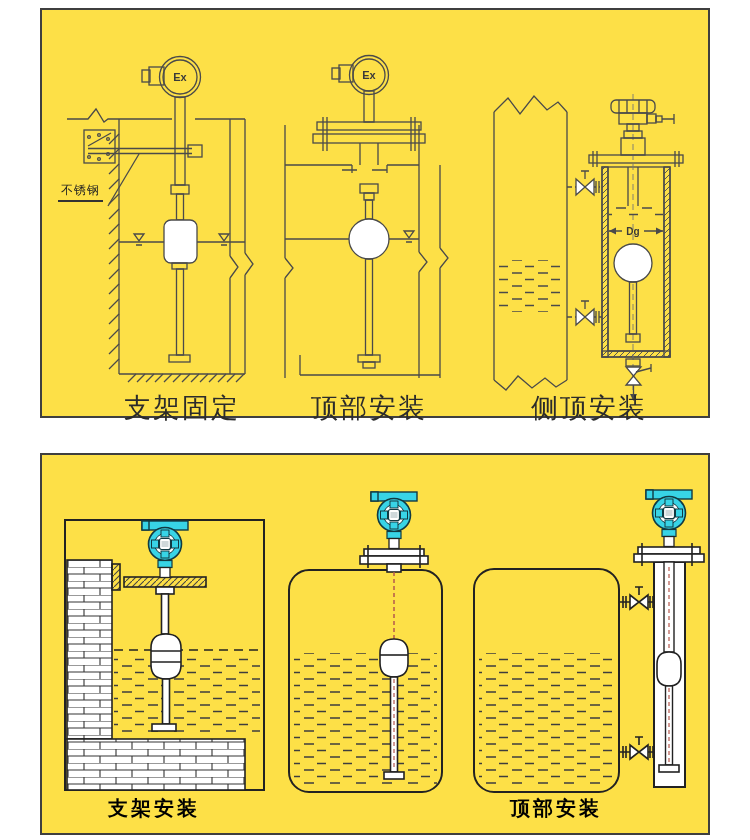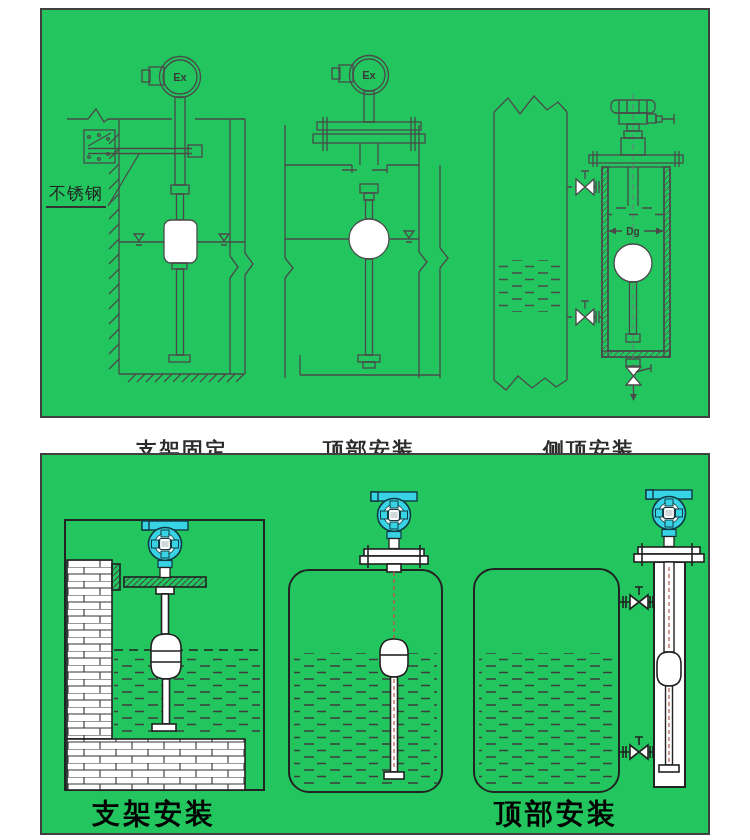--- a/index.html
+++ b/index.html
@@ -1,25 +1,25 @@
 <!DOCTYPE html>
 <html><head>
 <meta charset="utf-8">
 <style>
   html,body{margin:0;padding:0;background:#ffffff;}
   #stage{position:relative;width:750px;height:840px;background:#ffffff;overflow:hidden;
          font-family:"Liberation Sans","DejaVu Sans",sans-serif;}
-  .panel{position:absolute;left:40px;width:670px;border:2px solid #3f3f3f;background:#22c55e;box-sizing:border-box;}
+  .panel{position:absolute;left:40px;width:670px;border:2px solid #3f3f3f;background:#fde047;box-sizing:border-box;}
   #top-panel{top:8px;height:410px;}
   #bottom-panel{top:453px;height:382px;}
   .panel svg{position:absolute;left:0;top:0;}
   .cap{position:absolute;white-space:nowrap;transform:translateX(-50%);color:#2b2b2b;}
-  .cap-top{top:380px;font-size:21px;font-weight:700;letter-spacing:2px;margin-top:46px;}
-  .cap-bottom{top:340px;font-size:28px;font-weight:800;letter-spacing:3px;color:#000;}
-  #steel-label{position:absolute;left:4px;top:172px;font-size:17px;color:#222;
+  .cap-top{top:380px;font-size:27px;font-weight:400;letter-spacing:2px;}
+  .cap-bottom{top:340px;font-size:20px;font-weight:800;letter-spacing:3px;color:#000;}
+  #steel-label{position:absolute;left:16px;top:172px;font-size:12px;color:#222;
                border-bottom:2px solid #333;padding:0 3px 1px 3px;letter-spacing:1px;}
   text{font-family:"Liberation Sans","DejaVu Sans",sans-serif;}
 </style>
 </head>
 <body>
 
 <div id="stage">
 
   <div class="panel" id="top-panel">
     <svg width="666" height="406" viewBox="0 0 666 406">

